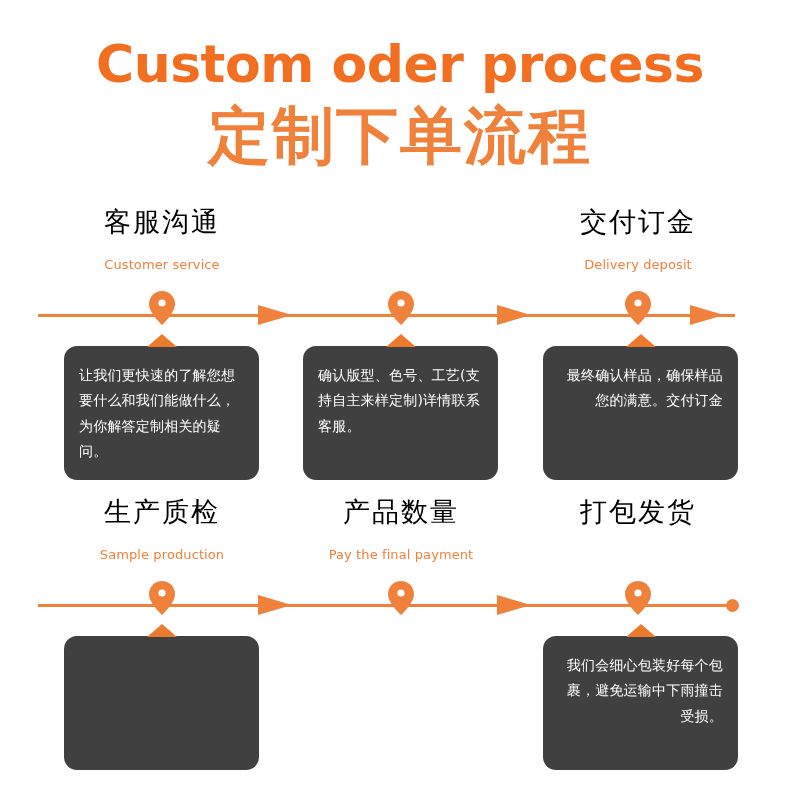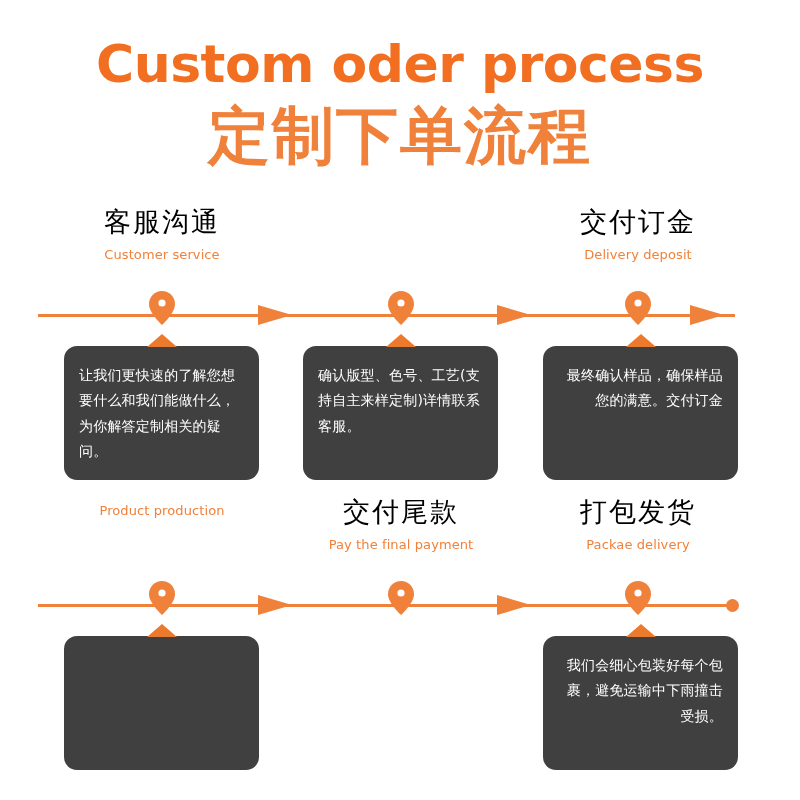--- a/index.html
+++ b/index.html
@@ -81,21 +81,21 @@
   .head-cn {
     font-family: "DejaVu Sans", "Liberation Sans", sans-serif;
     font-size: 27px;
     font-weight: 400;
     color: #000000;
     letter-spacing: 2px;
     line-height: 1.25;
     white-space: nowrap;
   }
   .head-en {
-    margin-top: 8px;
+    margin-top: 18px;
     font-family: "DejaVu Sans", "Liberation Sans", sans-serif;
     font-size: 13px;
     font-weight: 500;
     color: #F0813A;
     letter-spacing: 0.1px;
     white-space: nowrap;
   }
 
   
   .timeline {
@@ -245,29 +245,29 @@
         <div class="card-notch"></div>
         <div class="card-text">最终确认样品，确保样品您的满意。交付订金</div>
       </div>
     </div>
   </div>
 
   <div class="row row-2">
 
     <div class="heads">
       <div class="head head-1">
-        <div class="head-en">Product production</div>
+        <div class="head-cn">生产质检</div>
+        <div class="head-en">Sample production</div>
       </div>
       <div class="head head-2">
-        <div class="head-cn">交付尾款</div>
+        <div class="head-cn">产品数量</div>
         <div class="head-en">Pay the final payment</div>
       </div>
       <div class="head head-3">
         <div class="head-cn">打包发货</div>
-        <div class="head-en">Packae delivery</div>
       </div>
     </div>
 
     <div class="timeline">
       <div class="timeline-line short"></div>
 
       <div class="arrow arrow-a"></div>
       <div class="arrow arrow-b"></div>
 
       <div class="end-dot"></div>

